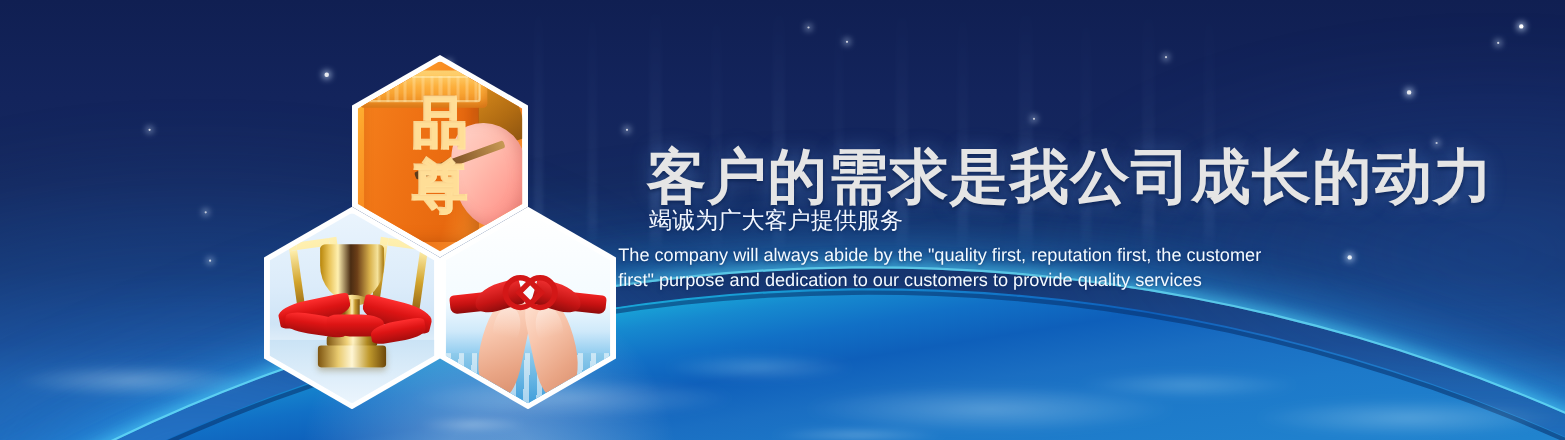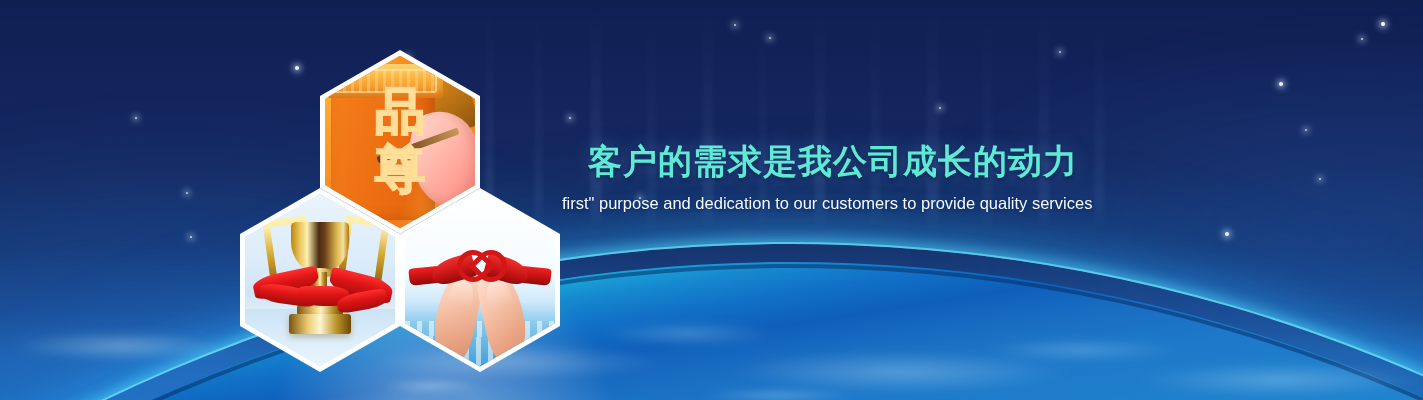--- a/index.html
+++ b/index.html
@@ -462,24 +462,24 @@
   }
 
   
   .copy {
     position: absolute;
     left: 588px;
     top: 136px;
     width: 700px;
   }
   .headline {
-    font-size: 34px;
+    font-size: 54px;
     line-height: 50px;
     font-weight: bold;
-    color: #5eead4;
+    color: #e5e5e5;
     letter-spacing: 1px;
     white-space: nowrap;
     text-shadow:
       0 2px 4px rgba(5,25,70,0.75),
       0 0 18px rgba(120,180,255,0.35);
   }
   .sub-cn {
     margin-top: 10px;
     margin-left: 2px;
     font-size: 21px;
@@ -584,18 +584,20 @@
           <div class="hr-lobe hr-lobe-l"></div>
           <div class="hr-lobe hr-lobe-r"></div>
         </div>
       </div>
     </div>
 
   </div>
 
   <div class="copy">
     <div class="headline">客户的需求是我公司成长的动力</div>
+    <div class="sub-cn" style="margin-top:0">竭诚为广大客户提供服务</div>
     <div class="sub-en">
+      <div>The company will always abide by the "quality first, reputation first, the customer</div>
       <div>first" purpose and dedication to our customers to provide quality services</div>
     </div>
   </div>
 
 </div>
 
 </body></html>

